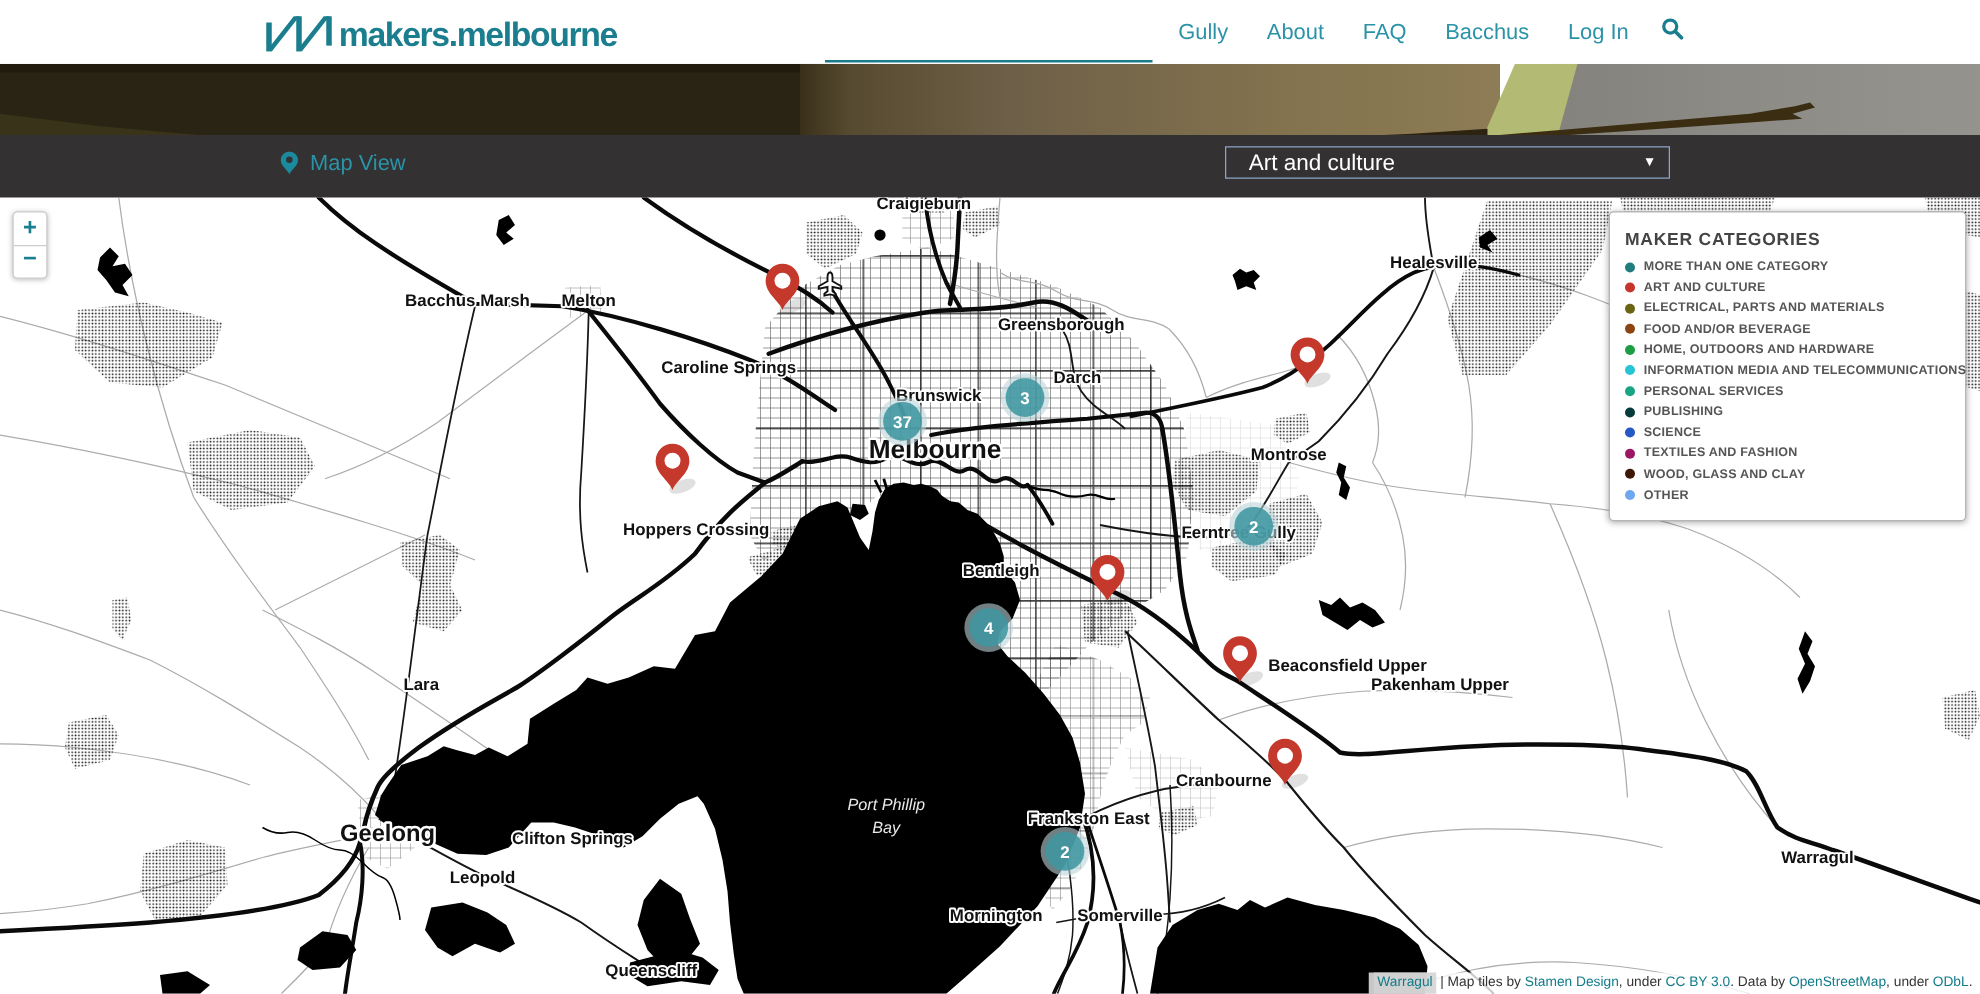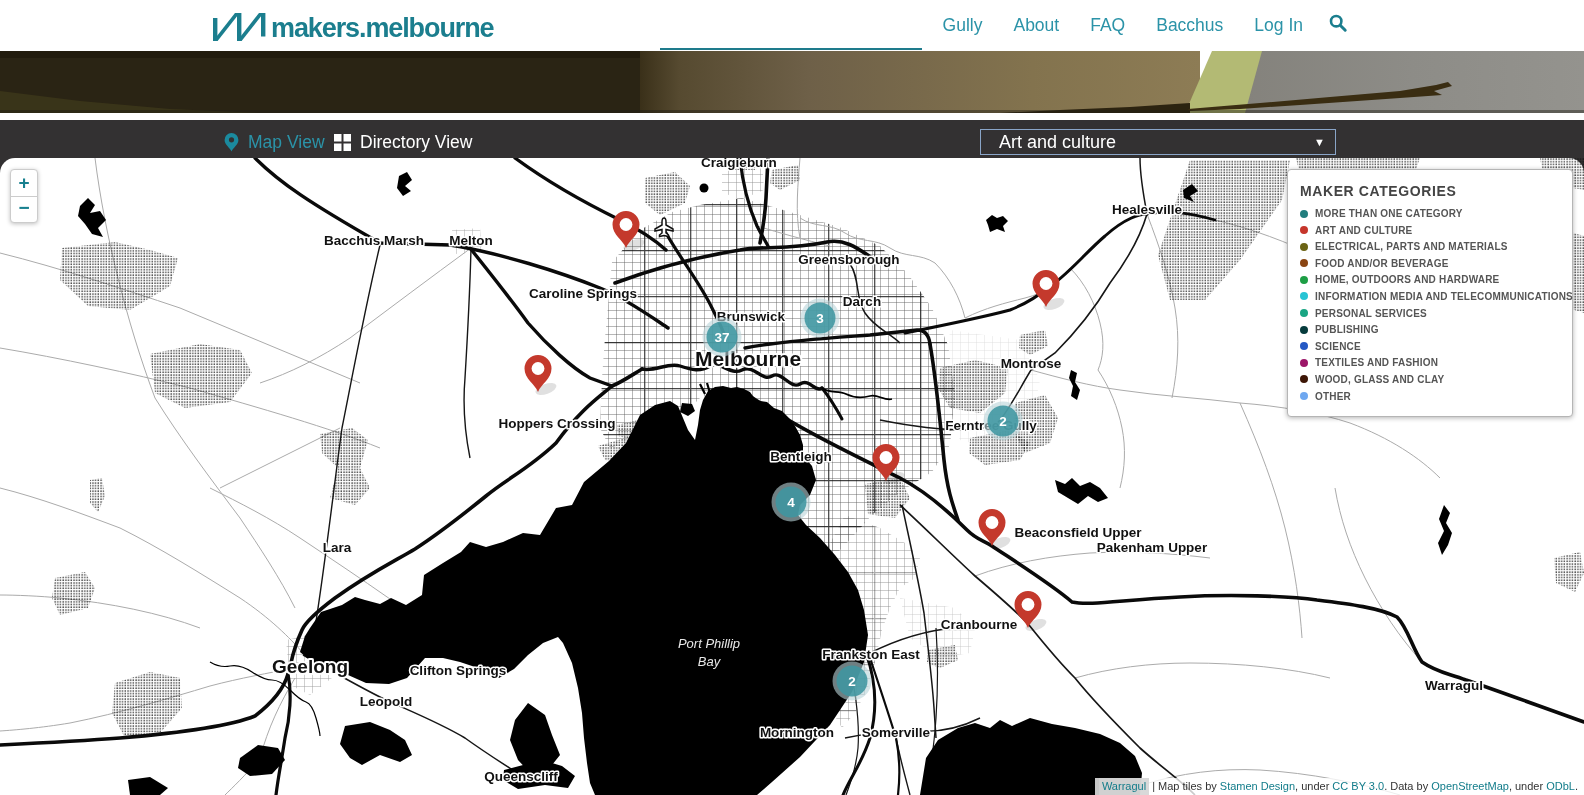--- a/index.html
+++ b/index.html
@@ -2,27 +2,27 @@
 <html><head>
 <meta charset="utf-8">
 <style>
 html,body{margin:0;padding:0;width:1584px;height:795px;overflow:hidden;background:#fff;font-family:"Liberation Sans",sans-serif;}
 #header{position:absolute;left:0;top:0;width:1584px;height:51px;background:#fff;}
 #logo{position:absolute;left:210px;top:4px;}
 #tealseg{position:absolute;left:660px;top:48px;width:262px;height:2px;background:#1e7b8c;}
 #nav{position:absolute;right:236px;top:0;height:51px;display:flex;align-items:center;gap:31px;color:#2b93a8;font-size:17.5px;}
 #nav .sico{margin-left:-6px;}
 #banner{position:absolute;left:0;top:51px;width:1584px;height:62px;overflow:hidden;}
-#toolbar{position:absolute;left:0;top:120px;width:1584px;height:59px;background:#333132;color:#fff;font-size:17.5px;}
+#toolbar{position:absolute;left:0;top:108px;width:1584px;height:59px;background:#333132;color:#fff;font-size:17.5px;}
 #mapview{position:absolute;left:224px;top:0;height:45px;display:flex;align-items:center;color:#2b93a8;}
 #dirview{position:absolute;left:334px;top:0;height:45px;display:flex;align-items:center;color:#fff;}
 #filterlab{position:absolute;left:841px;top:0;height:45px;display:flex;align-items:center;color:#fff;}
 #selbox{position:absolute;left:980px;top:9px;width:356px;height:26px;background:#333132;border:1px solid #8aa5c8;color:#fff;font-size:18px;line-height:25px;padding-left:18px;box-sizing:border-box;}
 #selbox .arr{position:absolute;right:10px;top:0;font-size:11px;}
-#map{position:absolute;left:0;top:158px;width:1584px;height:637px;background:#fff;border-radius:15px;}
+#map{position:absolute;left:0;top:158px;width:1584px;height:637px;background:#fff;}
 #zoomctl{position:absolute;left:10px;top:11px;width:26px;height:52px;background:#fff;border:1px solid #ccc;border-radius:4px;box-shadow:0 1px 4px rgba(0,0,0,0.25);z-index:30;}
 #zoomctl .zb{width:26px;height:26px;text-align:center;line-height:25px;font-size:19px;font-weight:bold;color:#18808f;}
 #zoomctl .zb+.zb{border-top:1px solid #ccc;line-height:22px;}
 #legend{position:absolute;right:11px;top:11px;width:263px;background:#fff;border:1px solid #b5b5b5;border-radius:4px;box-shadow:0 1px 5px rgba(0,0,0,0.3);padding:13px 9px 9px 12px;z-index:30;}
 #legend h4{margin:0 0 9px 0;font-size:14px;letter-spacing:0.6px;color:#444;}
 #legend .li{display:flex;align-items:center;margin:0 0 5.6px 0;font-size:10px;font-weight:bold;letter-spacing:0.2px;color:#555;white-space:nowrap;}
 #legend .dot{display:inline-block;width:8px;height:8px;border-radius:50%;margin-right:7px;flex:none;}
 #attrib{position:absolute;right:0;bottom:0;background:rgba(255,255,255,0.78);font-size:11px;color:#333;padding:2px 6px 3px 4px;z-index:30;}
 #attrib a{color:#127c8a;text-decoration:none;}
 #attrib .lf{background:rgba(210,210,210,0.85);padding:2px 3px 3px 3px;}
@@ -81,26 +81,20 @@
 <polygon points="1000,62 1060,59 1130,56 1190,52 1190,62" fill="#2c2310"></polygon>
 <polygon points="1188,58 1260,52 1330,46 1400,40 1436,34 1448,31 1452,35 1434,40 1442,44 1400,47 1300,54 1240,58 1190,60" fill="#3a2d12"></polygon>
 <rect x="0" y="59" width="1584" height="3" fill="#1f1c14" opacity="0.45"></rect>
 </svg>
 </div>
 <div id="toolbar">
 <div id="mapview"><svg width="15" height="19" viewBox="0 0 15 19" style="margin-right:9px">
         <path d="M7.5 18.5 C5.9 14.5 0.6 11.9 0.6 7 A6.9 6.9 0 1 1 14.4 7 C14.4 11.9 9.1 14.5 7.5 18.5 Z" fill="#1b8a9e"></path>
         <circle cx="7.5" cy="6.8" r="2.6" fill="#333132"></circle>
       </svg>Map View</div>
-<div id="dirview"><svg width="17" height="17" viewBox="0 0 17 17" style="margin-right:9px">
-        <rect x="0" y="0" width="7.5" height="7.5" fill="#fff"></rect>
-        <rect x="9.5" y="0" width="7.5" height="7.5" fill="#fff"></rect>
-        <rect x="0" y="9.5" width="7.5" height="7.5" fill="#fff"></rect>
-        <rect x="9.5" y="9.5" width="7.5" height="7.5" fill="#fff"></rect>
-      </svg>Directory View</div>
 <div id="selbox">Art and culture<span class="arr">▼</span></div>
 </div>
 <div id="map">
 <svg id="mapsvg" width="1584" height="637" viewBox="0 0 1584 637">
 <defs>
 <pattern id="stip" width="2.7" height="2.7" patternUnits="userSpaceOnUse">
           <circle cx="1.05" cy="1.05" r="0.72" fill="#111"></circle>
         </pattern>
 <pattern id="g1" width="8" height="8" patternUnits="userSpaceOnUse">
           <path d="M0 0.3 H8 M0.3 0 V8" stroke="#3a3a3a" stroke-width="0.55" fill="none"></path>

